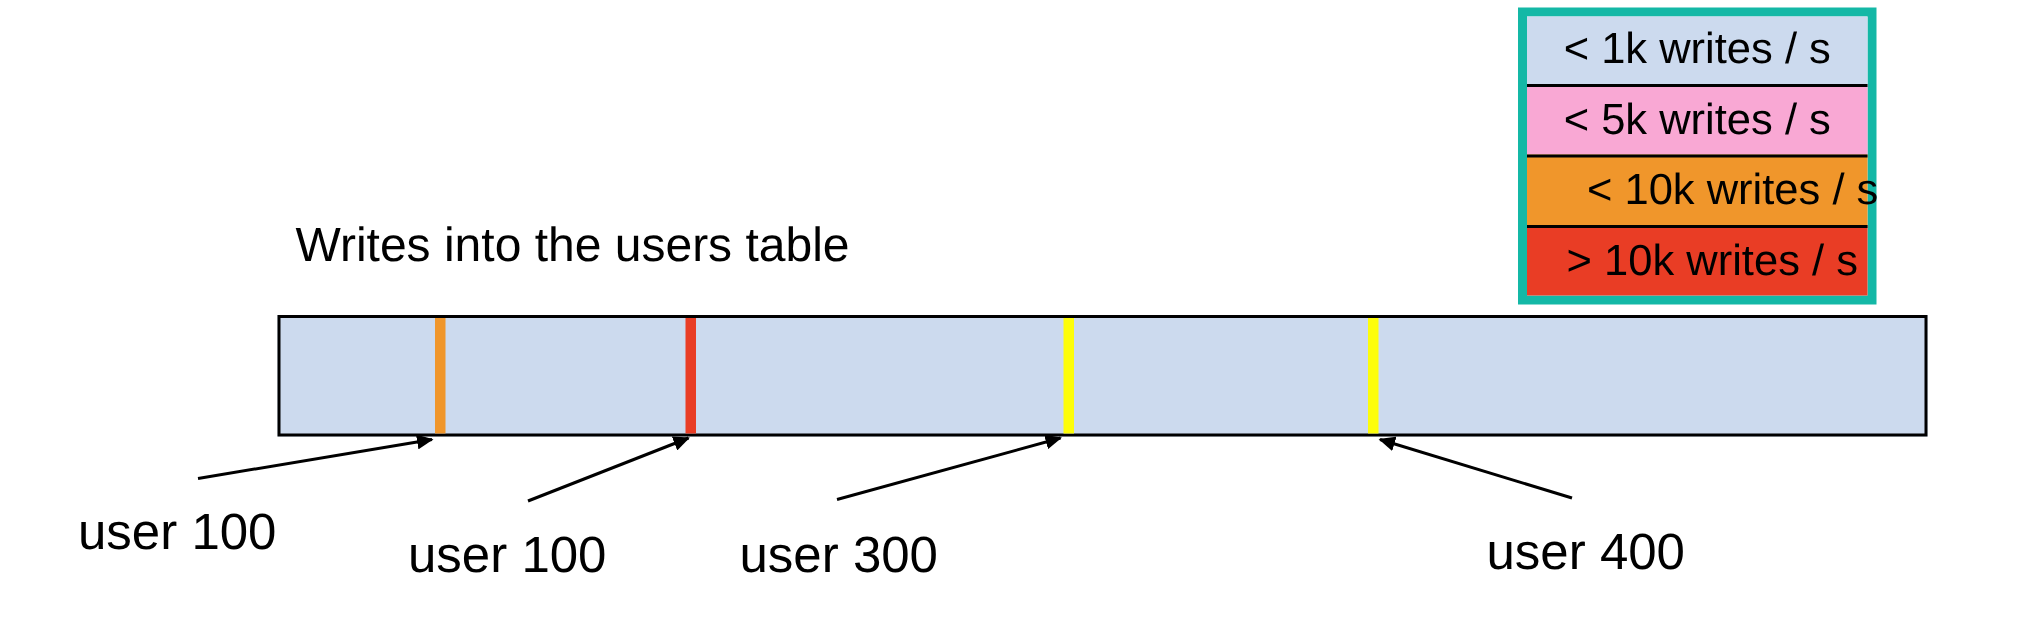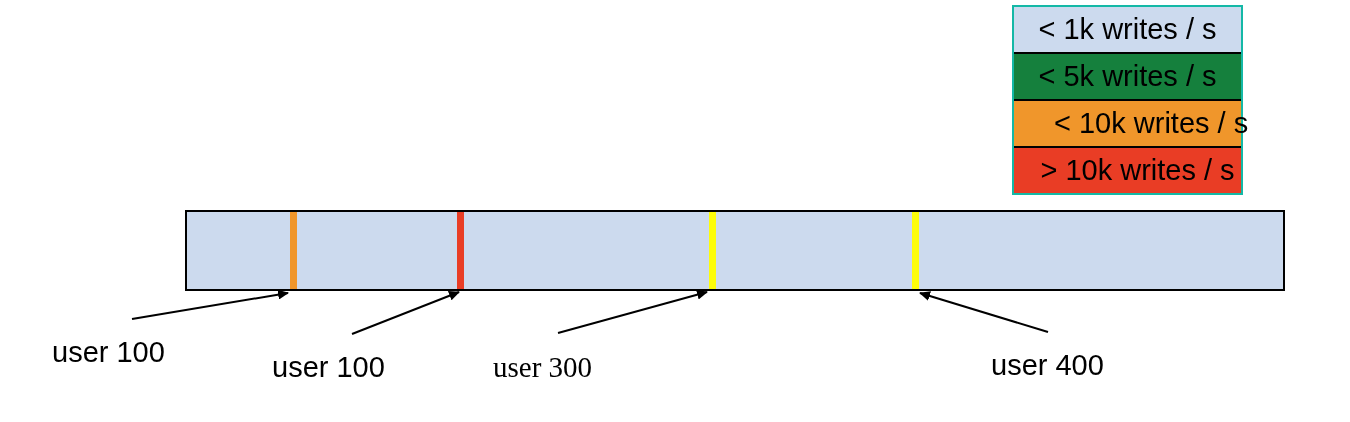--- a/index.html
+++ b/index.html
@@ -26,21 +26,21 @@
     line-height: 1;
     white-space: nowrap;
   }
 
   
   .legend {
     position: absolute;
     left: 1012px;
     top: 5px;
     width: 227px;
-    border: 2px solid #14b8a6;
+    border: 6px solid #14b8a6;
   }
   .legend-row {
     height: 45px;
     line-height: 45px;
     text-align: center;
     font-size: 29px;
     white-space: nowrap;
     border-top: 2px solid #000000;
   }
   .legend-row:first-child {
@@ -73,38 +73,39 @@
     left: 0;
     top: 0;
     width: 1350px;
     height: 422px;
     pointer-events: none;
   }
 
   
   .user-label {
     position: absolute;
-    font-size: 29px;
+    font-size: 34px;
     line-height: 1;
     white-space: nowrap;
   }
   .label-u100 { left: 52px;  top: 338px; }
   .label-u200 { left: 272px; top: 353px; }
-  .label-u300 { left: 493px; top: 353px; font-family: Liberation Serif, serif; }
+  .label-u300 { left: 493px; top: 353px; }
   .label-u400 { left: 967px; top: 351px; margin-left: 24px; }
 </style>
 </head>
 <body>
 
 <div class="canvas">
 
+  <div class="diagram-title">Writes into the users table</div>
 
   <div class="legend">
     <div class="legend-row" style="background-color: rgb(204, 218, 238);">&lt; 1k writes / s</div>
-    <div class="legend-row" style="background-color: #15803d;">&lt; 5k writes / s</div>
+    <div class="legend-row" style="background-color: #f9a8d4;">&lt; 5k writes / s</div>
     <div class="legend-row" style="background-color: rgb(240, 150, 43); padding-left: 40px;">&lt; 10k writes / s</div>
     <div class="legend-row" style="background-color: rgb(233, 61, 37); padding-left: 20px;">&gt; 10k writes / s</div>
   </div>
 
   <div class="table-bar" style="background-color: rgb(204, 218, 238);">
     <div class="strip strip-u100" style="background-color: rgb(240, 150, 43);"></div>
     <div class="strip strip-u200" style="background-color: rgb(233, 61, 37);"></div>
     <div class="strip strip-u300" style="background-color: rgb(253, 253, 10);"></div>
     <div class="strip strip-u400" style="background-color: rgb(253, 253, 10);"></div>
   </div>

